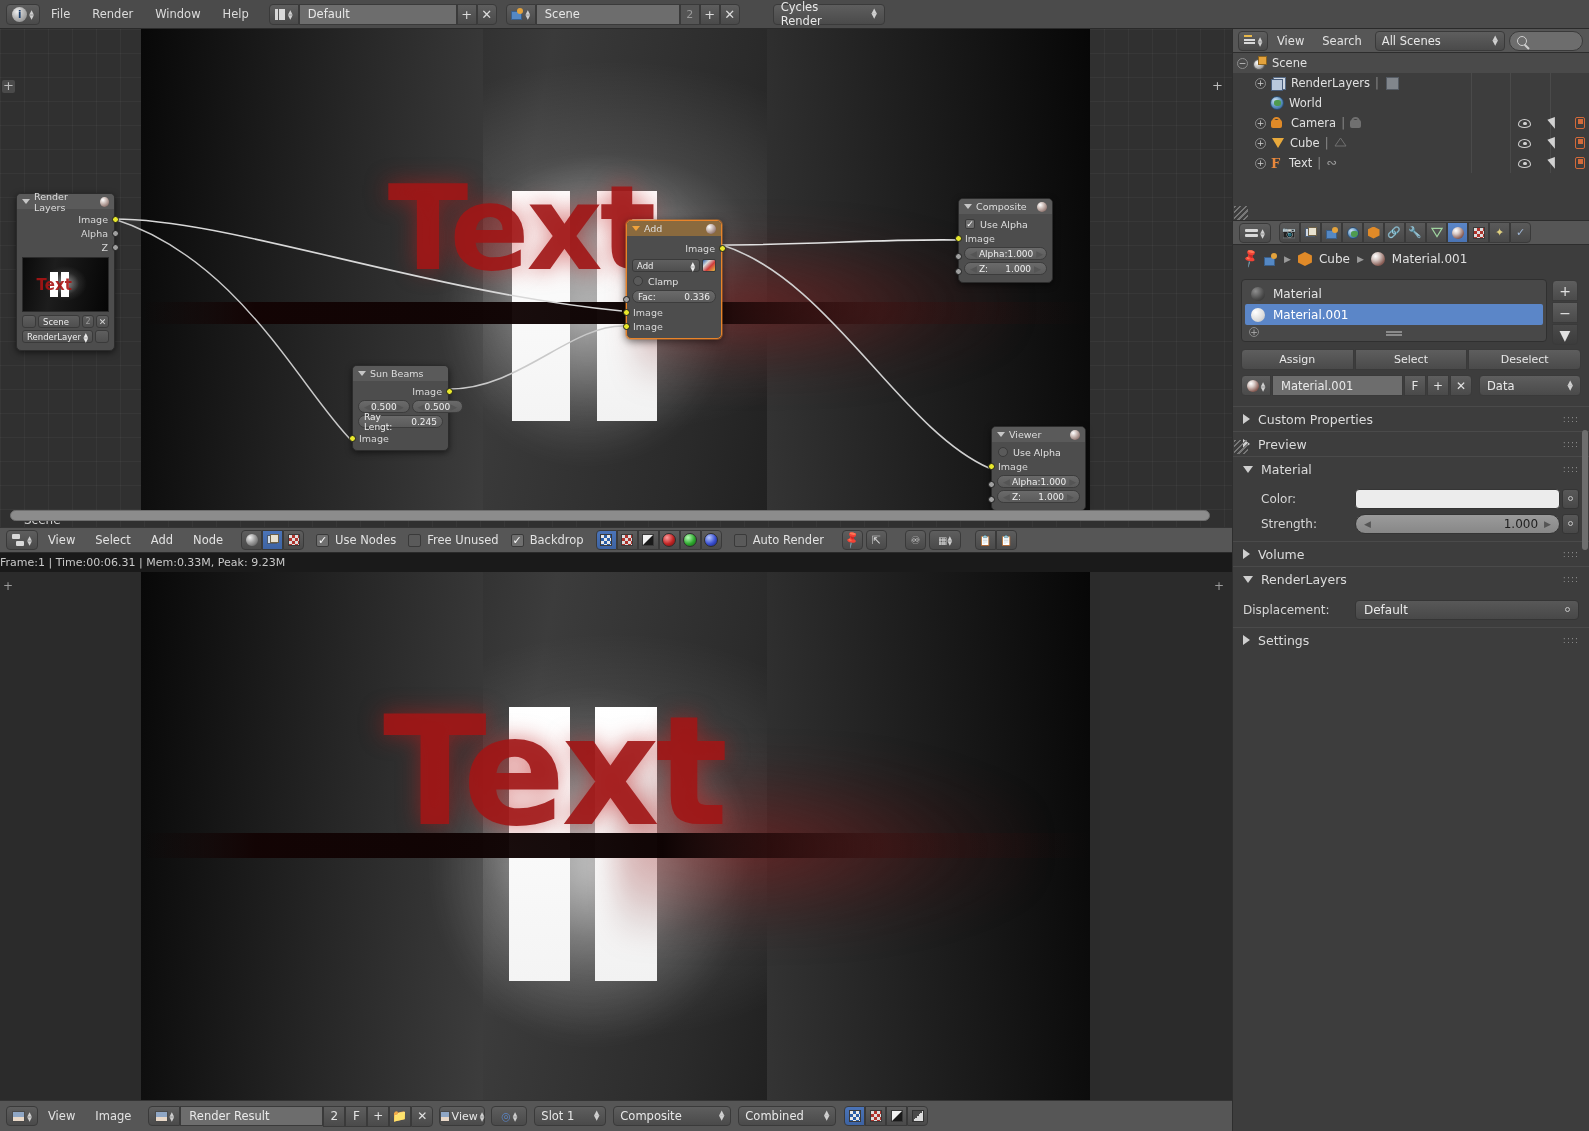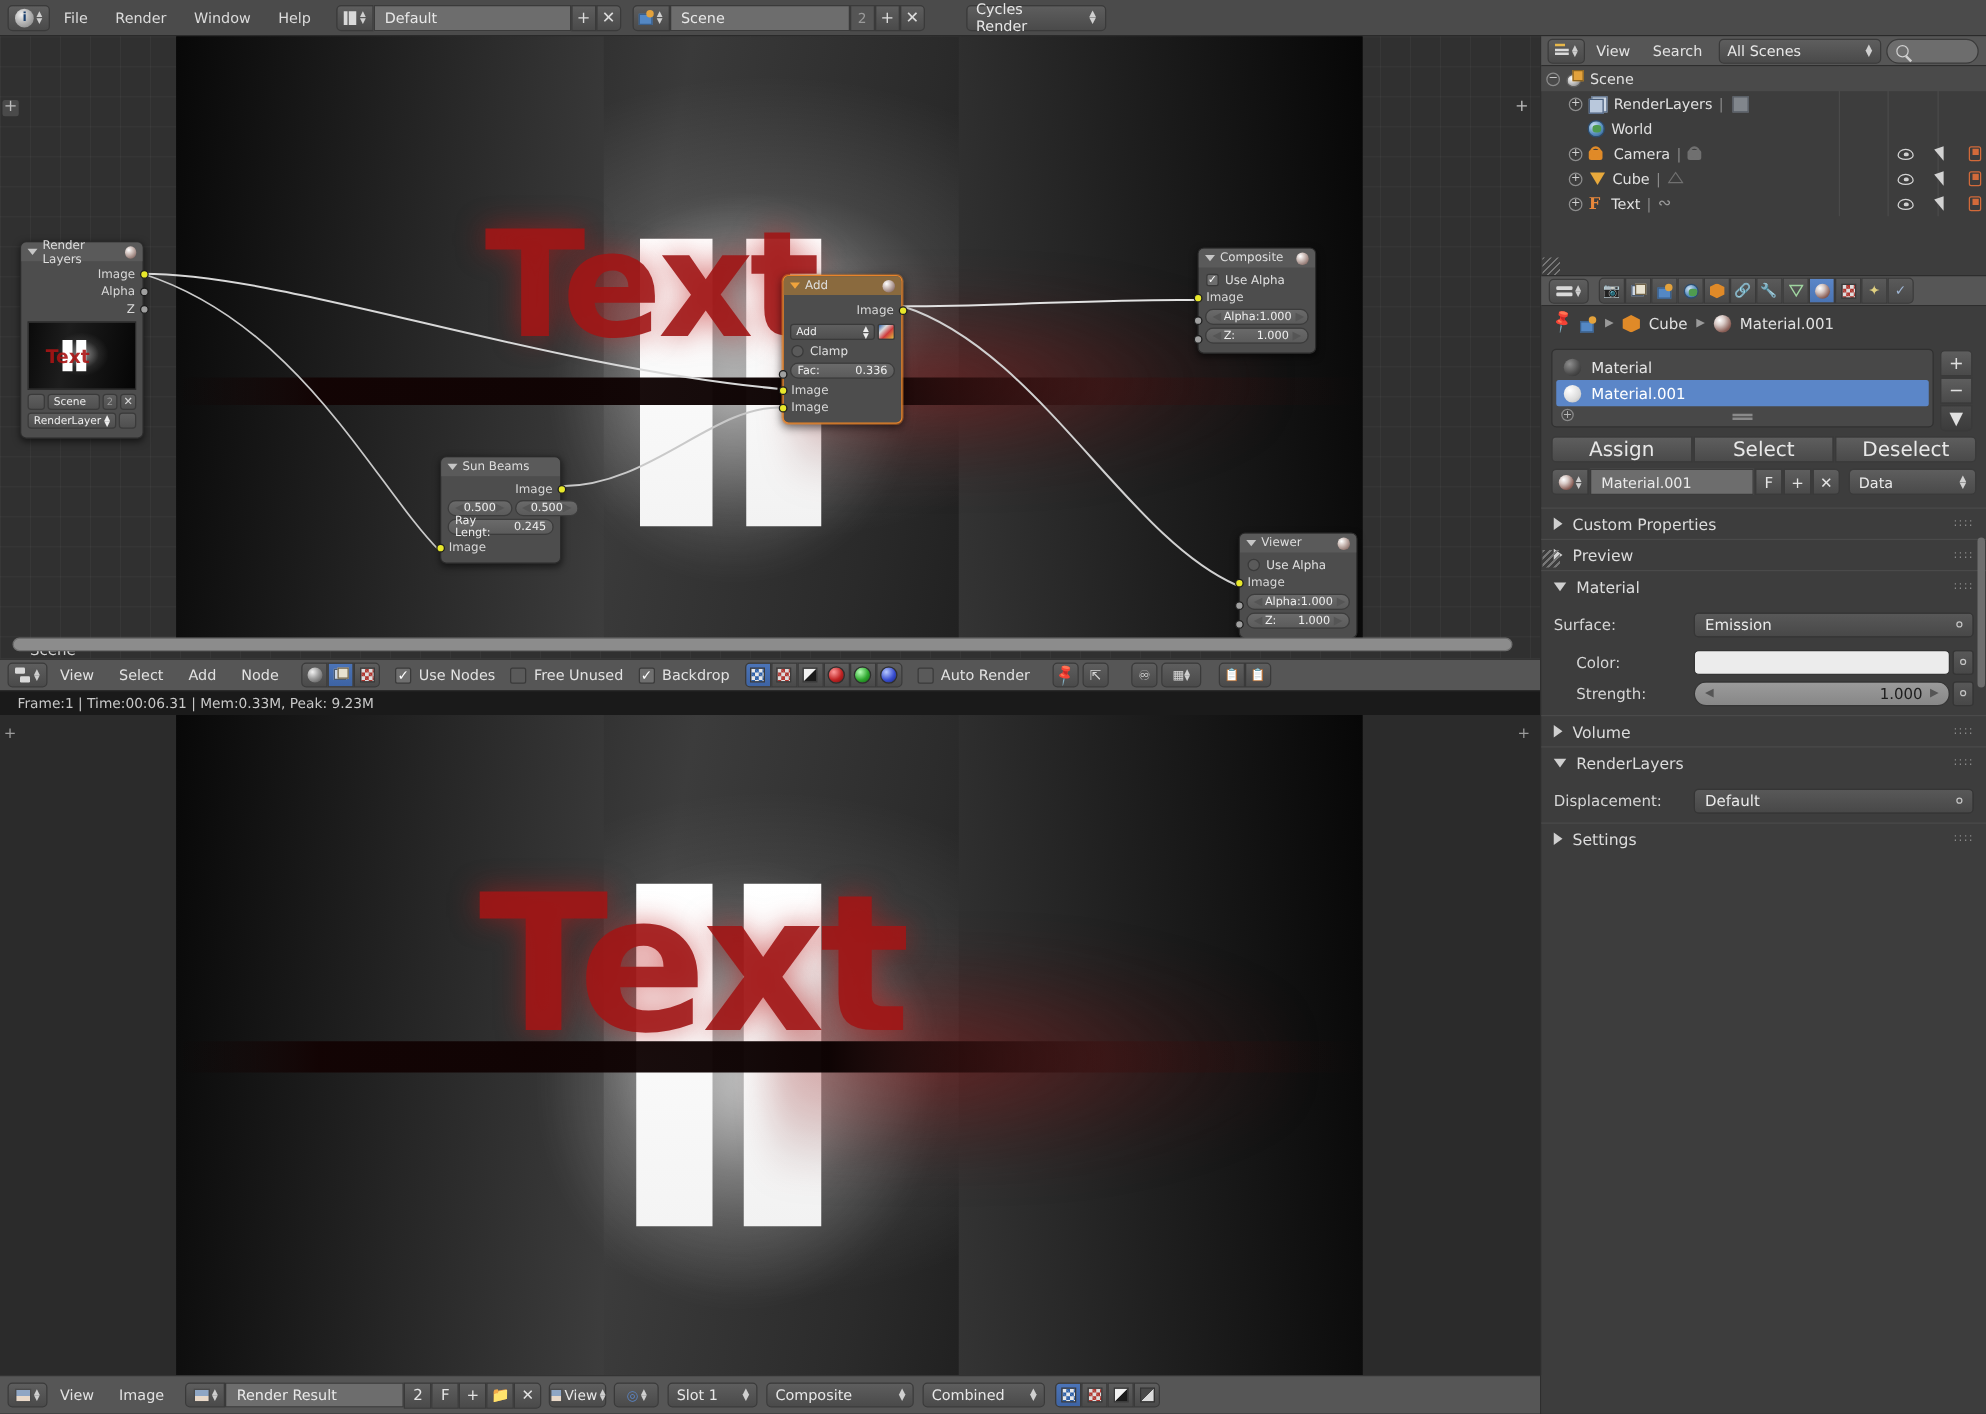--- a/index.html
+++ b/index.html
@@ -273,21 +273,21 @@
   .colorball{width:14px;height:14px;border-radius:50%;border:1px solid #2e2e2e;}
   .grad-sq{width:12px;height:12px;background:linear-gradient(135deg,#f2f2f2 0%,#f2f2f2 48%,#1a1a1a 52%,#1a1a1a 100%);border:1px solid #3a3a3a;}
   .rgb-chk{width:12px;height:12px;
     background-image:linear-gradient(45deg,#2c5fa8 25%,transparent 25%,transparent 75%,#2c5fa8 75%),
                      linear-gradient(45deg,#2c5fa8 25%,#e8e8e8 25%,#e8e8e8 75%,#2c5fa8 75%);
     background-size:6px 6px;background-position:0 0,3px 3px;border:1px solid #3a3a3a;}
 
   .render-status{
     position:absolute; left:0; top:553px; width:1232px; height:19px;
     background:#1a1a1a; color:#c9c9c9; font-size:11px;
-    display:flex;align-items:center; padding-left:14px;
+    display:flex;align-items:center; 
   }
 
   
   .image-editor{
     position:absolute; left:0; top:572px; width:1232px; height:528px;
     background:#2b2b2b; overflow:hidden;
   }
   .img-canvas{
     position:absolute; left:141px; top:0; width:949px; height:528px;
     background:
@@ -453,21 +453,21 @@
     border:1px solid #8a8a8a;color:#b4b4b4;font-size:9px;line-height:8px;text-align:center;}
   .sidebtns{position:absolute;right:-32px;top:0;display:flex;flex-direction:column;gap:1px;}
   .sb{width:26px;height:21px;background:linear-gradient(#5e5e5e,#4a4a4a);
     border:1px solid #3a3a3a;display:flex;align-items:center;justify-content:center;
     color:#e0e0e0;font-size:14px;}
   .sb:first-child{border-radius:4px 4px 0 0;}
   .sb:last-child{border-radius:0 0 4px 4px;background:linear-gradient(#4a4a4a,#3c3c3c);}
   .tri3btn{display:flex;margin:7px 8px 0 8px;gap:1px;}
   .tri3btn .b{
     flex:1;height:21px;background:linear-gradient(#5e5e5e,#4a4a4a);border:1px solid #3a3a3a;
-    display:flex;align-items:center;justify-content:center;font-size:16px;color:#e8e8e8;
+    display:flex;align-items:center;justify-content:center;font-size:11px;color:#e8e8e8;
   }
   .tri3btn .b:first-child{border-radius:4px 0 0 4px;}
   .tri3btn .b:last-child{border-radius:0 4px 4px 0;}
   .namerow{display:flex; margin:5px 8px 0 8px; gap:1px;}
   .nr-ic{width:30px;height:21px;background:linear-gradient(#5e5e5e,#4a4a4a);border:1px solid #3a3a3a;
     border-radius:4px 0 0 4px;display:flex;align-items:center;justify-content:center;gap:2px;}
   .nr-field{flex:1;height:21px;background:#6d6d6d;border:1px solid #3a3a3a;display:flex;align-items:center;
     padding:0 8px;font-size:11.5px;color:#eaeaea;}
   .nr-b{width:22px;height:21px;background:linear-gradient(#5e5e5e,#4a4a4a);border:1px solid #3a3a3a;
     display:flex;align-items:center;justify-content:center;font-size:12px;color:#e4e4e4;}
@@ -1215,29 +1215,20 @@
         <span>Preview</span>
         <span class="dots">::::</span>
       </div>
 
       <div class="panel-hdr">
         <span class="ph-tri open"></span>
         <span>Material</span>
         <span class="dots">::::</span>
       </div>
 
-      <div class="prow" style="margin-top:6px">
-        <span class="plbl">Surface:</span>
-        <span class="pdd">
-          <span>Emission</span>
-          <span class="dotbtn" style="border:none;background:none;margin:0;width:auto">
-              <i></i>
-            </span>
-        </span>
-      </div>
 
       <div class="prow" style="margin-top:5px">
         <span class="plbl ind">Color:</span>
         <span class="pcolor"></span>
         <span class="dotbtn">
             <i></i>
           </span>
       </div>
 
       <div class="prow">

